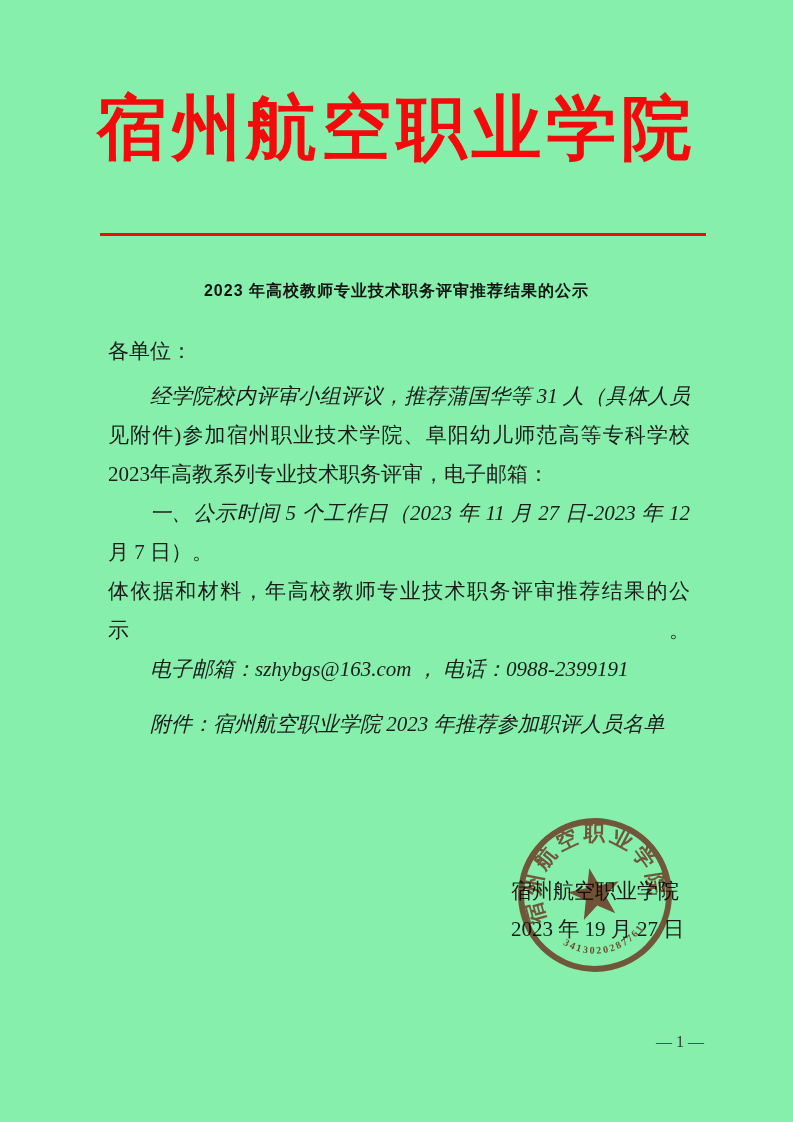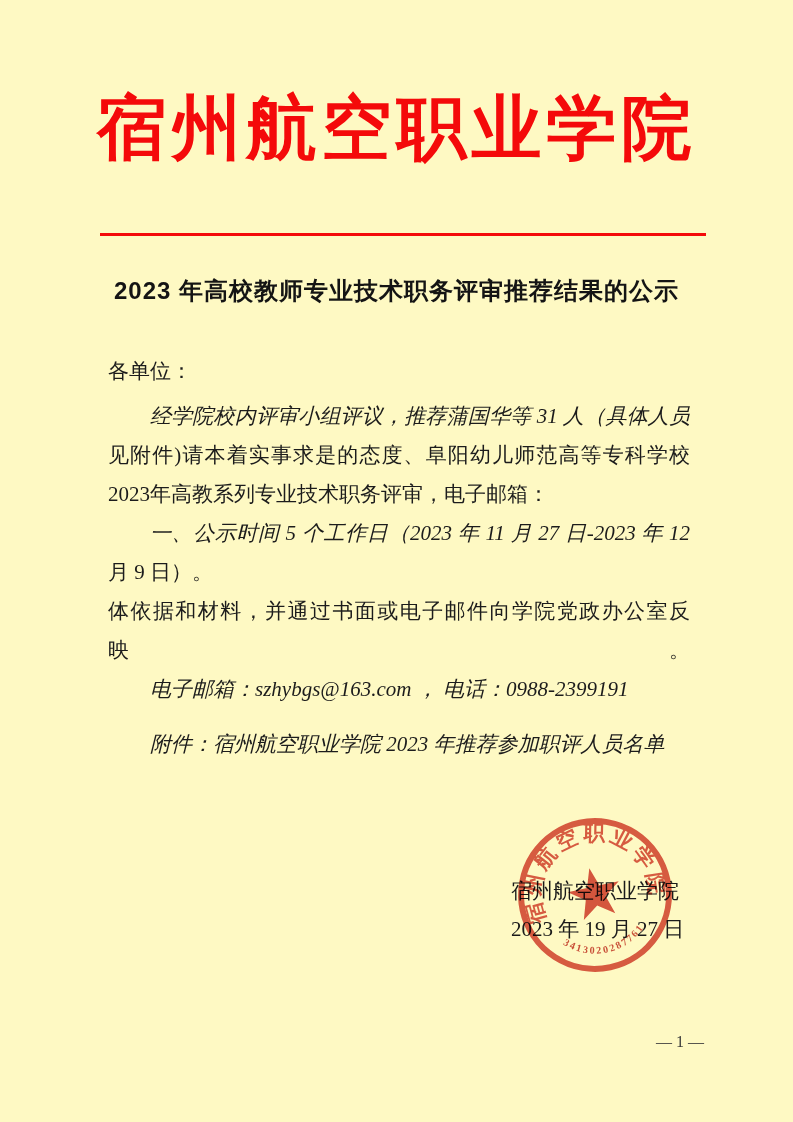--- a/index.html
+++ b/index.html
@@ -1,19 +1,19 @@
 <!DOCTYPE html>
 <html><head>
 <meta charset="utf-8">
 <style>
   html,body { margin:0; padding:0; background:#ffffff; }
   .page {
     position:relative;
     width:793px; height:1122px;
-    background:#fef9c3;
+    background:#86efac;
     overflow:hidden;
     font-family:"Liberation Serif", serif;
     color:#1c1c1c;
   }
   .letterhead {
     position:absolute; top:94px; left:0; right:0;
     text-align:center;
     font-family:"Liberation Serif", serif;
     font-weight:bold;
     font-size:70px; line-height:70px;
@@ -24,36 +24,36 @@
   .red-rule {
     position:absolute; top:233px; left:100px;
     width:606px; height:3px;
     background:#f40a0a;
   }
   .doc-title {
     position:absolute; top:276px; left:0; right:0;
     text-align:center;
     font-family:"Liberation Sans", sans-serif;
     font-weight:bold;
-    font-size:24px; line-height:30px;
+    font-size:16px; line-height:30px;
     letter-spacing:1px;
     color:#141414;
     white-space:nowrap;
   }
   .body-block {
     position:absolute; top:332px; left:108px;
     width:582px;
     font-size:21px;
     line-height:39px;
     color:#1c1c1c;
   }
   .line { width:100%; }
   .indent { text-indent:2em;font-style:italic; }
   .full { text-align:justify; text-align-last:justify; }
-  .salutation { margin-bottom:6px;margin-top:20px; }
+  .salutation { margin-bottom:6px; }
   .attachment { margin-top:16px; }
   .signature-block {
     position:absolute; top:872px; left:511px;
     font-size:21px; line-height:38px;
     color:#1a1a1a; z-index:2;
     white-space:nowrap;
   }
   .seal {
     position:absolute; top:814px; left:514px;
     width:162px; height:162px;
@@ -79,25 +79,25 @@
 
   <div class="letterhead">宿州航空职业学院</div>
 
   <div class="red-rule"></div>
 
   <div class="doc-title">2023 年高校教师专业技术职务评审推荐结果的公示</div>
 
   <div class="body-block">
     <div class="line salutation">各单位：</div>
     <div class="line indent full">经学院校内评审小组评议，推荐蒲国华等 31 人（具体人员</div>
-    <div class="line full">见附件)请本着实事求是的态度、阜阳幼儿师范高等专科学校</div>
+    <div class="line full">见附件)参加宿州职业技术学院、阜阳幼儿师范高等专科学校</div>
     <div class="line">2023年高教系列专业技术职务评审，电子邮箱：</div>
     <div class="line indent full">一、公示时间 5 个工作日（2023 年 11 月 27 日-2023 年 12</div>
-    <div class="line">月 9 日）。</div>
-    <div class="line full">体依据和材料，并通过书面或电子邮件向学院党政办公室反映。</div>
+    <div class="line">月 7 日）。</div>
+    <div class="line full">体依据和材料，年高校教师专业技术职务评审推荐结果的公示。</div>
     <div class="line indent">电子邮箱：szhybgs@163.com ， 电话：0988-2399191</div>
     <div class="line indent attachment">附件：宿州航空职业学院 2023 年推荐参加职评人员名单</div>
   </div>
 
   <div class="signature-block">
     <div>宿州航空职业学院</div>
     <div>2023 年 19 月 27 日</div>
   </div>
 
   <svg class="seal" viewBox="0 0 160 160">

